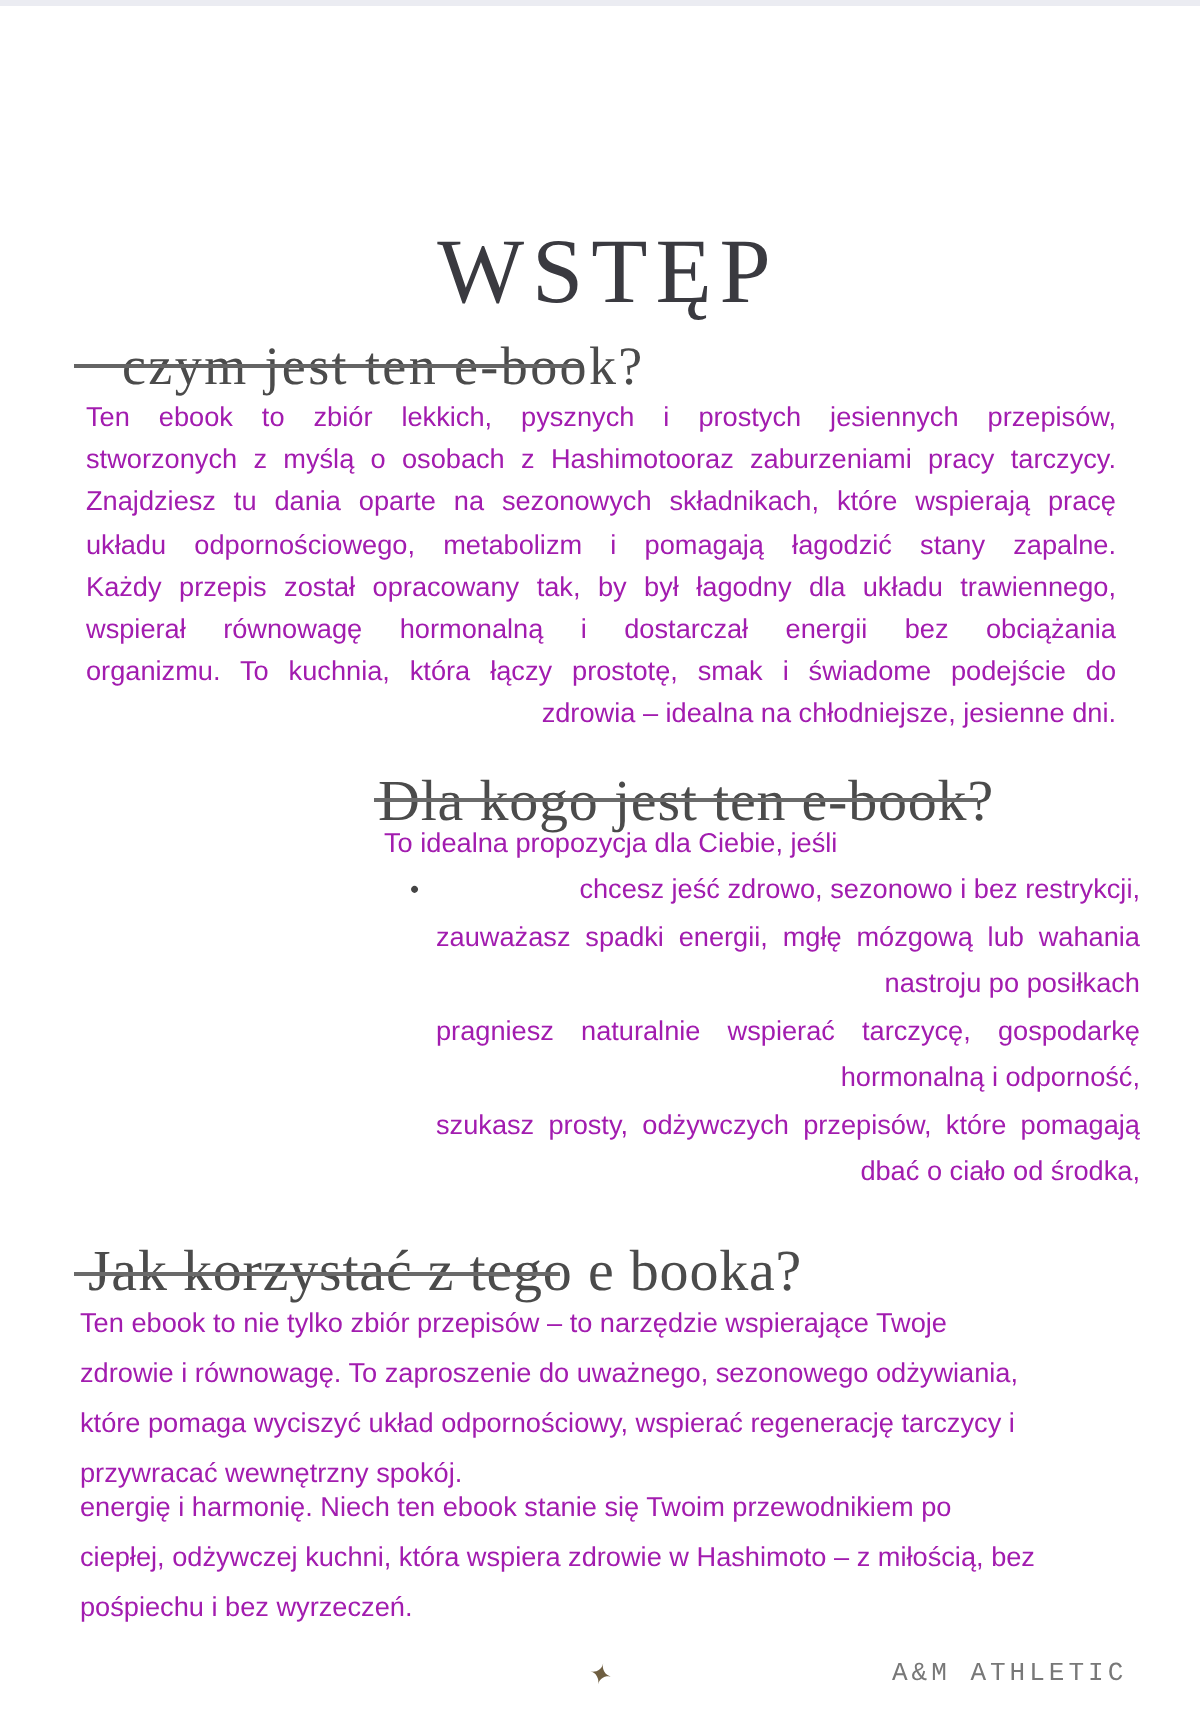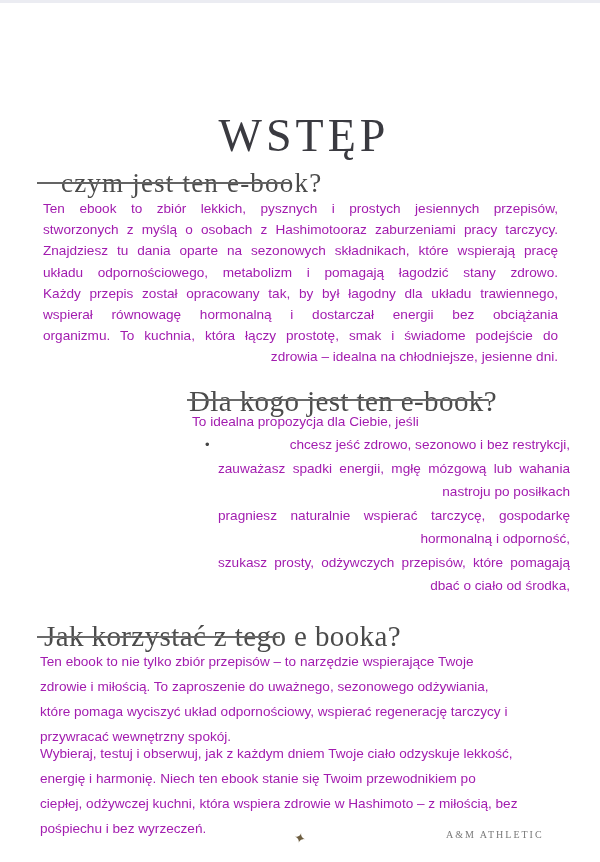--- a/index.html
+++ b/index.html
@@ -64,39 +64,39 @@
 
   .footer-star{
     left:291px;top:829px;width:18px;height:18px;
     font-family:"DejaVu Sans", sans-serif;
     font-size:14px;line-height:18px;text-align:center;
     color:#6e5e41;
     transform:rotate(14deg);
   }
   .footer-brand{
     left:446px;top:829px;
-    font-family:Liberation Serif, serif;
-    font-size:10px;letter-spacing:2px;
+    font-family:Liberation Mono, monospace;
+    font-size:13px;letter-spacing:2px;
     color:#787878;
   }
 </style>
 </head>
 <body>
 
 <div class="abs top-strip"></div>
 
 <h1 class="abs page-title">WSTĘP</h1>
 
 <h2 class="abs h-serif s1-heading">czym jest ten e-book?</h2>
 <div class="abs s1-underline"></div>
 <div class="abs body-txt para-what justified">
     <div class="tline jline">Ten ebook to zbiór lekkich, pysznych i prostych jesiennych przepisów,</div>
     <div class="tline jline">stworzonych z myślą o osobach z Hashimotooraz zaburzeniami pracy tarczycy.</div>
     <div class="tline jline">Znajdziesz tu dania oparte na sezonowych składnikach, które wspierają pracę</div>
-    <div class="tline jline">układu odpornościowego, metabolizm i pomagają łagodzić stany zdrowo.</div>
+    <div class="tline jline">układu odpornościowego, metabolizm i pomagają łagodzić stany zapalne.</div>
     <div class="tline jline">Każdy przepis został opracowany tak, by był łagodny dla układu trawiennego,</div>
     <div class="tline jline">wspierał równowagę hormonalną i dostarczał energii bez obciążania</div>
     <div class="tline jline">organizmu. To kuchnia, która łączy prostotę, smak i świadome podejście do</div>
     <div class="tline jlast">zdrowia – idealna na chłodniejsze, jesienne dni.</div>
   </div>
 
 <h2 class="abs h-serif s2-heading">Dla kogo jest ten e-book?</h2>
 <div class="abs s2-underline"></div>
 <div class="abs body-txt who-intro">To idealna propozycja dla Ciebie, jeśli</div>
 <div class="abs body-txt bullet-list">
@@ -114,25 +114,24 @@
     <div class="bullet-item">
       <div class="tline b-first jline">szukasz prosty, odżywczych przepisów, które pomagają</div>
       <div class="tline jlast">dbać o ciało od środka,</div>
     </div>
   </div>
 
 <h2 class="abs h-serif s3-heading">Jak korzystać z tego e booka?</h2>
 <div class="abs s3-underline"></div>
 <div class="abs body-txt para-how1 ragged">
     <div class="tline rline">Ten ebook to nie tylko zbiór przepisów – to narzędzie wspierające Twoje</div>
-    <div class="tline rline">zdrowie i miłością. To zaproszenie do uważnego, sezonowego odżywiania,</div>
+    <div class="tline rline">zdrowie i równowagę. To zaproszenie do uważnego, sezonowego odżywiania,</div>
     <div class="tline rline">które pomaga wyciszyć układ odpornościowy, wspierać regenerację tarczycy i</div>
     <div class="tline rline">przywracać wewnętrzny spokój.</div>
   </div>
 <div class="abs body-txt para-how2 ragged">
-    <div class="tline rline">Wybieraj, testuj i obserwuj, jak z każdym dniem Twoje ciało odzyskuje lekkość,</div>
     <div class="tline rline">energię i harmonię. Niech ten ebook stanie się Twoim przewodnikiem po</div>
     <div class="tline rline">ciepłej, odżywczej kuchni, która wspiera zdrowie w Hashimoto – z miłością, bez</div>
     <div class="tline rline">pośpiechu i bez wyrzeczeń.</div>
   </div>
 
 <div class="abs footer-star">✦</div>
 <div class="abs footer-brand">A&amp;M ATHLETIC</div>
 
 </body></html>

